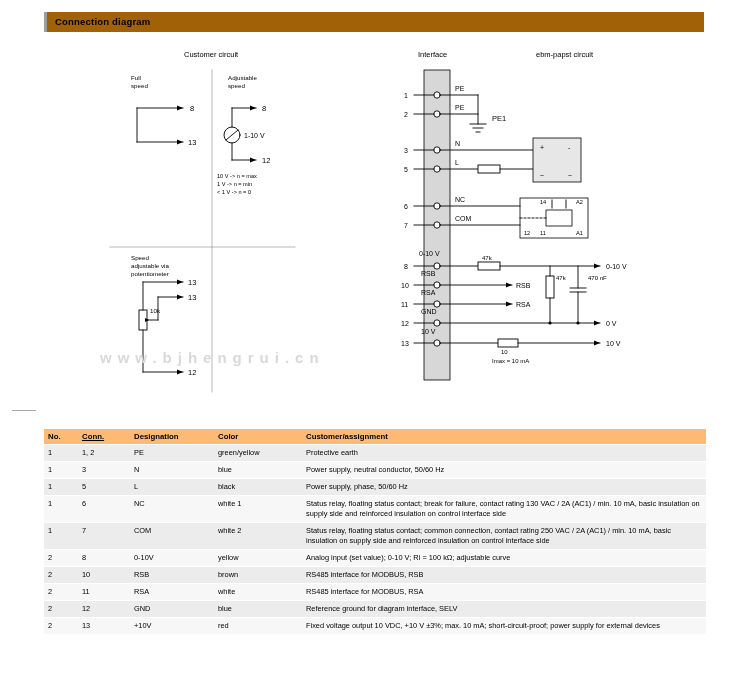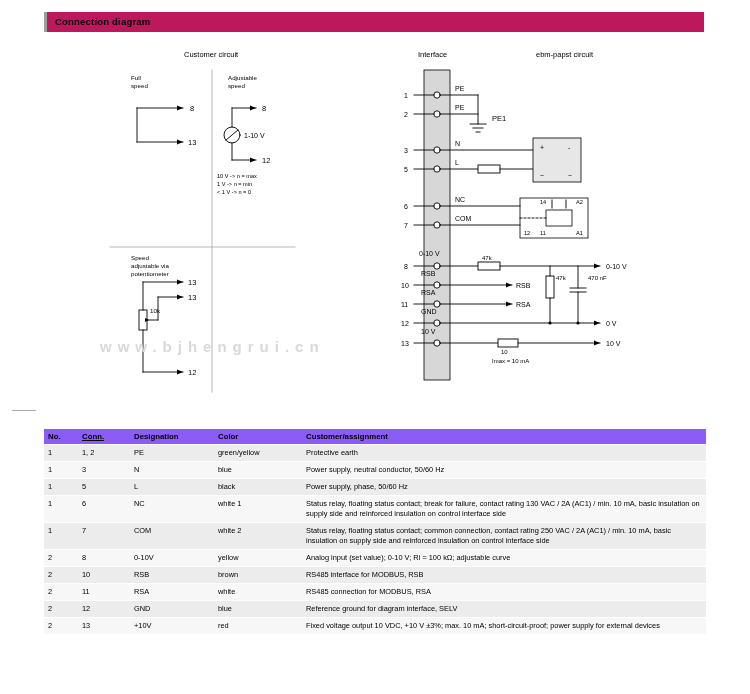--- a/index.html
+++ b/index.html
@@ -21,21 +21,21 @@
     width: 750px;
     height: 694px;
   }
   
   .header-bar {
     position: absolute;
     left: 44px;
     top: 12px;
     width: 660px;
     height: 20px;
-    background: #be185d;
+    background: #a16207;
     border-left: 3px solid #9d9d9d;
     box-sizing: border-box;
   }
   .header-bar .title {
     position: absolute;
     left: 8px;
     top: 4px;
     font-size: 9.5px;
     font-weight: bold;
     color: #000;
@@ -62,21 +62,21 @@
   }
   .wm .cn {
     font-family: "DejaVu Sans", sans-serif;
     font-size: 52px;
     font-weight: bold;
     color: #d9d9d9;
     letter-spacing: 6px;
     white-space: nowrap;
   }
   .wm .url {
-    margin-top: 6px;
+    margin-top: 17px;
     font-family: "Liberation Sans", sans-serif;
     font-size: 15px;
     font-weight: bold;
     color: #d9d9d9;
     letter-spacing: 6px;
     white-space: nowrap;
   }
 
   
   .tbl-wrap {
@@ -84,21 +84,21 @@
     left: 44px;
     top: 429px;
     width: 662px;
   }
   table.legend {
     border-collapse: collapse;
     width: 662px;
     font-size: 7.4px;
   }
   table.legend th {
-    background: #8b5cf6;
+    background: #fdba74;
     font-weight: bold;
     text-align: left;
     padding: 3px 4px;
     border-bottom: 1px solid #fff;
     font-size: 7.8px;
   }
   table.legend td {
     padding: 3px 4px;
     vertical-align: top;
     line-height: 1.35;
@@ -389,21 +389,21 @@
           <td>10</td>
           <td>RSB</td>
           <td>brown</td>
           <td>RS485 interface for MODBUS, RSB</td>
         </tr>
         <tr class="even">
           <td>2</td>
           <td>11</td>
           <td>RSA</td>
           <td>white</td>
-          <td>RS485 connection for MODBUS, RSA</td>
+          <td>RS485 interface for MODBUS, RSA</td>
         </tr>
         <tr class="odd">
           <td>2</td>
           <td>12</td>
           <td>GND</td>
           <td>blue</td>
           <td>Reference ground for diagram interface, SELV</td>
         </tr>
         <tr class="even">
           <td>2</td>

